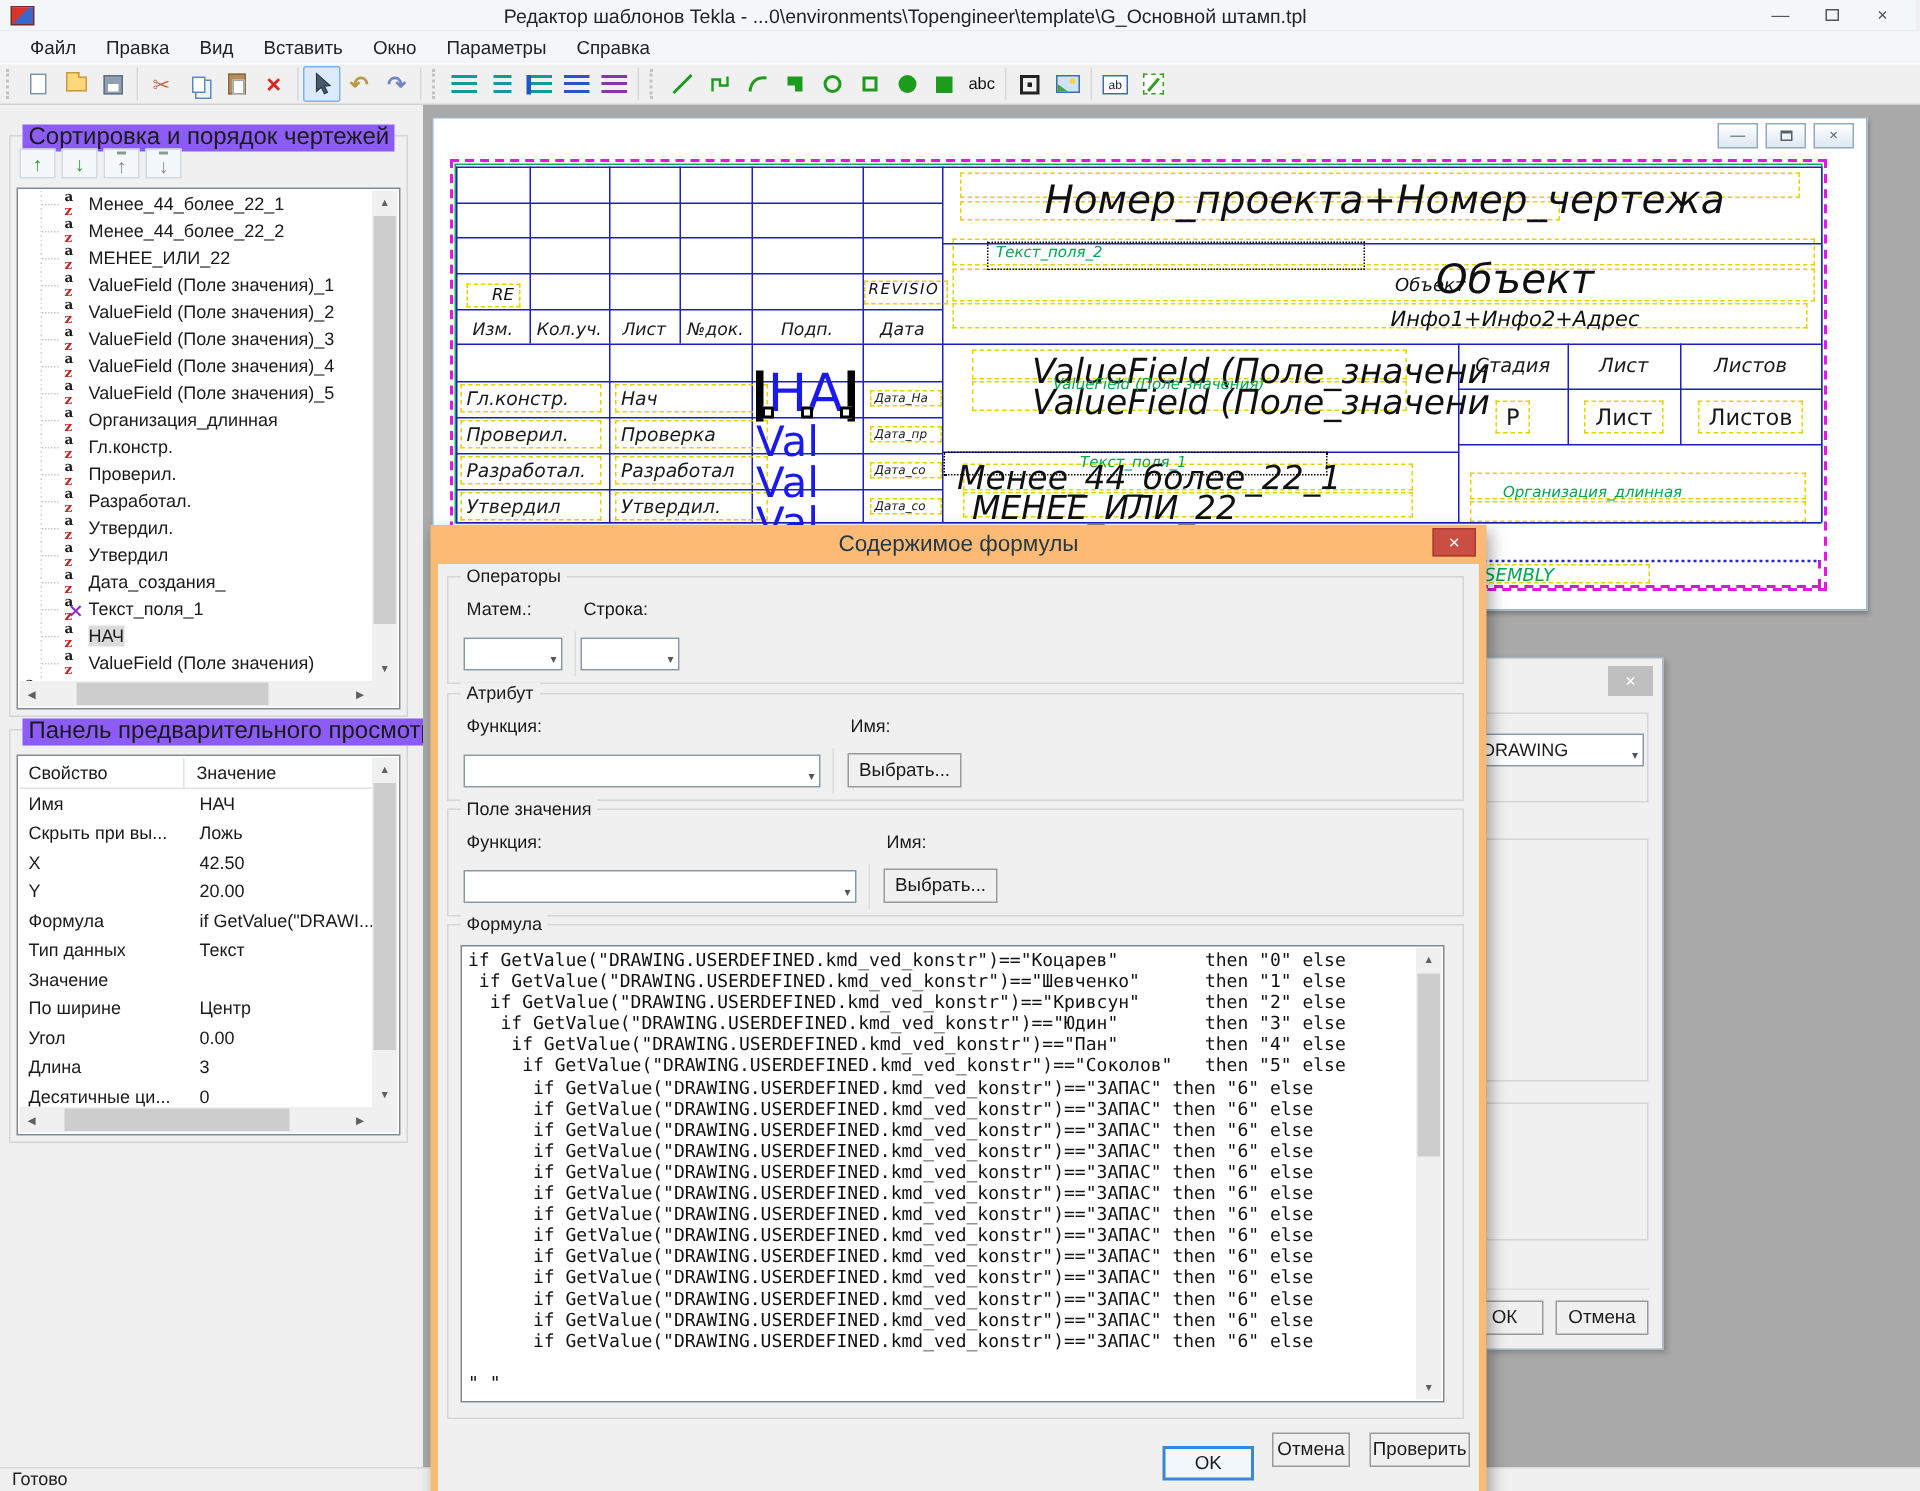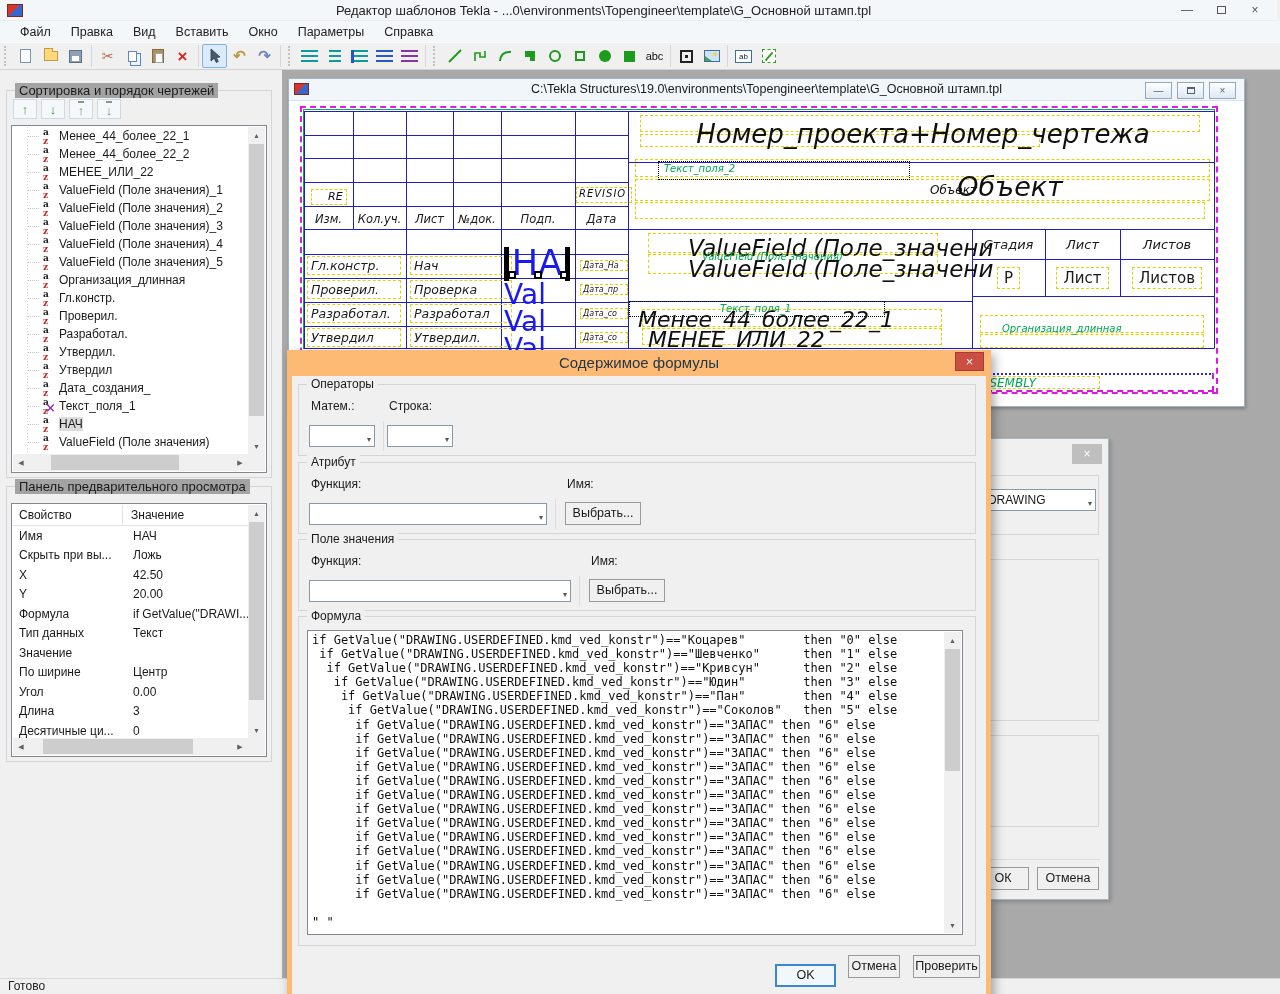--- a/index.html
+++ b/index.html
@@ -48,21 +48,21 @@
   .i-fsq{width:11px;height:11px;background:#1d9b1d}
   .al{width:17px;height:13px}
   .al1{background:repeating-linear-gradient(#0d9b9b 0 2px,transparent 2px 5px)}
   .al2{width:12px;background:repeating-linear-gradient(#0d9b9b 0 2px,transparent 2px 5px)}
   .al3{background:repeating-linear-gradient(#0d9b9b 0 2px,transparent 2px 5px);border-left:3px solid #2255cc}
   .al4{background:repeating-linear-gradient(#2b55cc 0 2px,transparent 2px 5px),repeating-linear-gradient(90deg,#fff0 0 3px,#f0f0f0 3px 4px)}
   .al5{background:repeating-linear-gradient(#8833aa 0 2px,transparent 2px 5px),repeating-linear-gradient(90deg,#fff0 0 3px,#f0f0f0 3px 4px)}
 
   
   .gbox{position:absolute;border:1px solid #d5d5d5}
-  .gbox>.glabel{position:absolute;top:-8px;left:8px;background:#a3a3a3;padding:0 4px;font-size:13px;color:#1a1a1a;white-space:nowrap}
+  .gbox>.glabel{position:absolute;top:-8px;left:8px;background:#8b5cf6;padding:0 4px;font-size:16px;color:#1a1a1a;white-space:nowrap}
   .sort-btns{position:absolute;left:6px;top:8px;display:flex;gap:4px}
   .sort-btn{width:24px;height:20px;border:1px solid #cfd9e2;background:#f4f8fb;display:flex;align-items:center;justify-content:center;color:#2e9e2e;font-weight:bold;font-size:13px}
   .sort-btn.bar em{border-top:2px solid #8a9a8a;padding-top:0px;color:#7d8f7d}
   .listbox{position:absolute;background:#fff;border:1px solid #828790;overflow:hidden}
   .tree{position:absolute;left:1px;top:1px;right:18px;bottom:18px;overflow:hidden;
         background:repeating-linear-gradient(to bottom,#d4d4d4 0 1px,transparent 1px 3px) 14px 0/1px 100% no-repeat}
   .tree-row{height:18px;display:flex;align-items:center;font-size:12px;white-space:nowrap}
   .dash{width:11px;border-top:1px dotted #c9c9c9;margin-left:15px;flex:none}
   .az-icon{position:relative;width:11px;height:15px;margin:0 6px 0 3px;flex:none;font-family:"DejaVu Serif",serif;font-weight:bold}
   .az-icon i{position:absolute;top:-2px;left:1px;font-size:9px;color:#1a1a1a}
@@ -568,24 +568,20 @@
       <span class="sb-thumb" style="left:30px;width:150px"></span>
       <span class="sb-a rt">▶</span>
     </div>
     <div class="corner"></div>
   </div>
 </div>
 
 <div class="workspace"></div>
 
 <div class="docwin">
-  <div class="doc-title">
-    <span class="doc-icon"></span>
-    <span>C:\Tekla Structures\19.0\environments\Topengineer\template\G_Основной штамп.tpl</span>
-  </div>
   <span class="doc-btns">
     <span class="doc-btn">—</span>
     <span class="doc-btn">
         <span class="restore-glyph"></span>
       </span>
     <span class="doc-btn">×</span>
   </span>
 
   <div class="doc-canvas">
     <div class="mag"></div>
@@ -684,20 +680,21 @@
     <span class="handle" style="left:244px;top:170px"></span>
     <span class="handle" style="left:270px;top:170px"></span>
 
     <span class="cad" style="left:350px;top:18px;width:566px;text-align:center;font-size:26px">Номер_проекта+Номер_чертежа</span>
 
     <span class="dotsel" style="left:368px;top:60px;width:252px;height:19px"></span>
     <span class="grn" style="left:374px;top:62px;font-size:10px">Текст_поля_2</span>
 
     <span class="cad" style="left:520px;top:70px;width:400px;text-align:center;font-size:27px">Объект</span>
     <span class="cad" style="left:640px;top:82px;font-size:12px">Объект</span>
+    <span class="cad" style="left:520px;top:104px;width:400px;text-align:center;font-size:14px">Инфо1+Инфо2+Адрес</span>
 
     <span class="cad" style="left:398px;top:134px;font-size:23px">ValueField (Поле_значени</span>
     <span class="cad" style="left:398px;top:155px;font-size:23px">ValueField (Поле_значени</span>
     <span class="grn" style="left:412px;top:150px;font-size:10px">ValueField (Поле значения)</span>
 
     <div class="stage" style="top:130px;height:26px">
 
     <span class="sc">Стадия</span>
         <span class="sc">Лист</span>
         <span class="sc">Листов</span>

